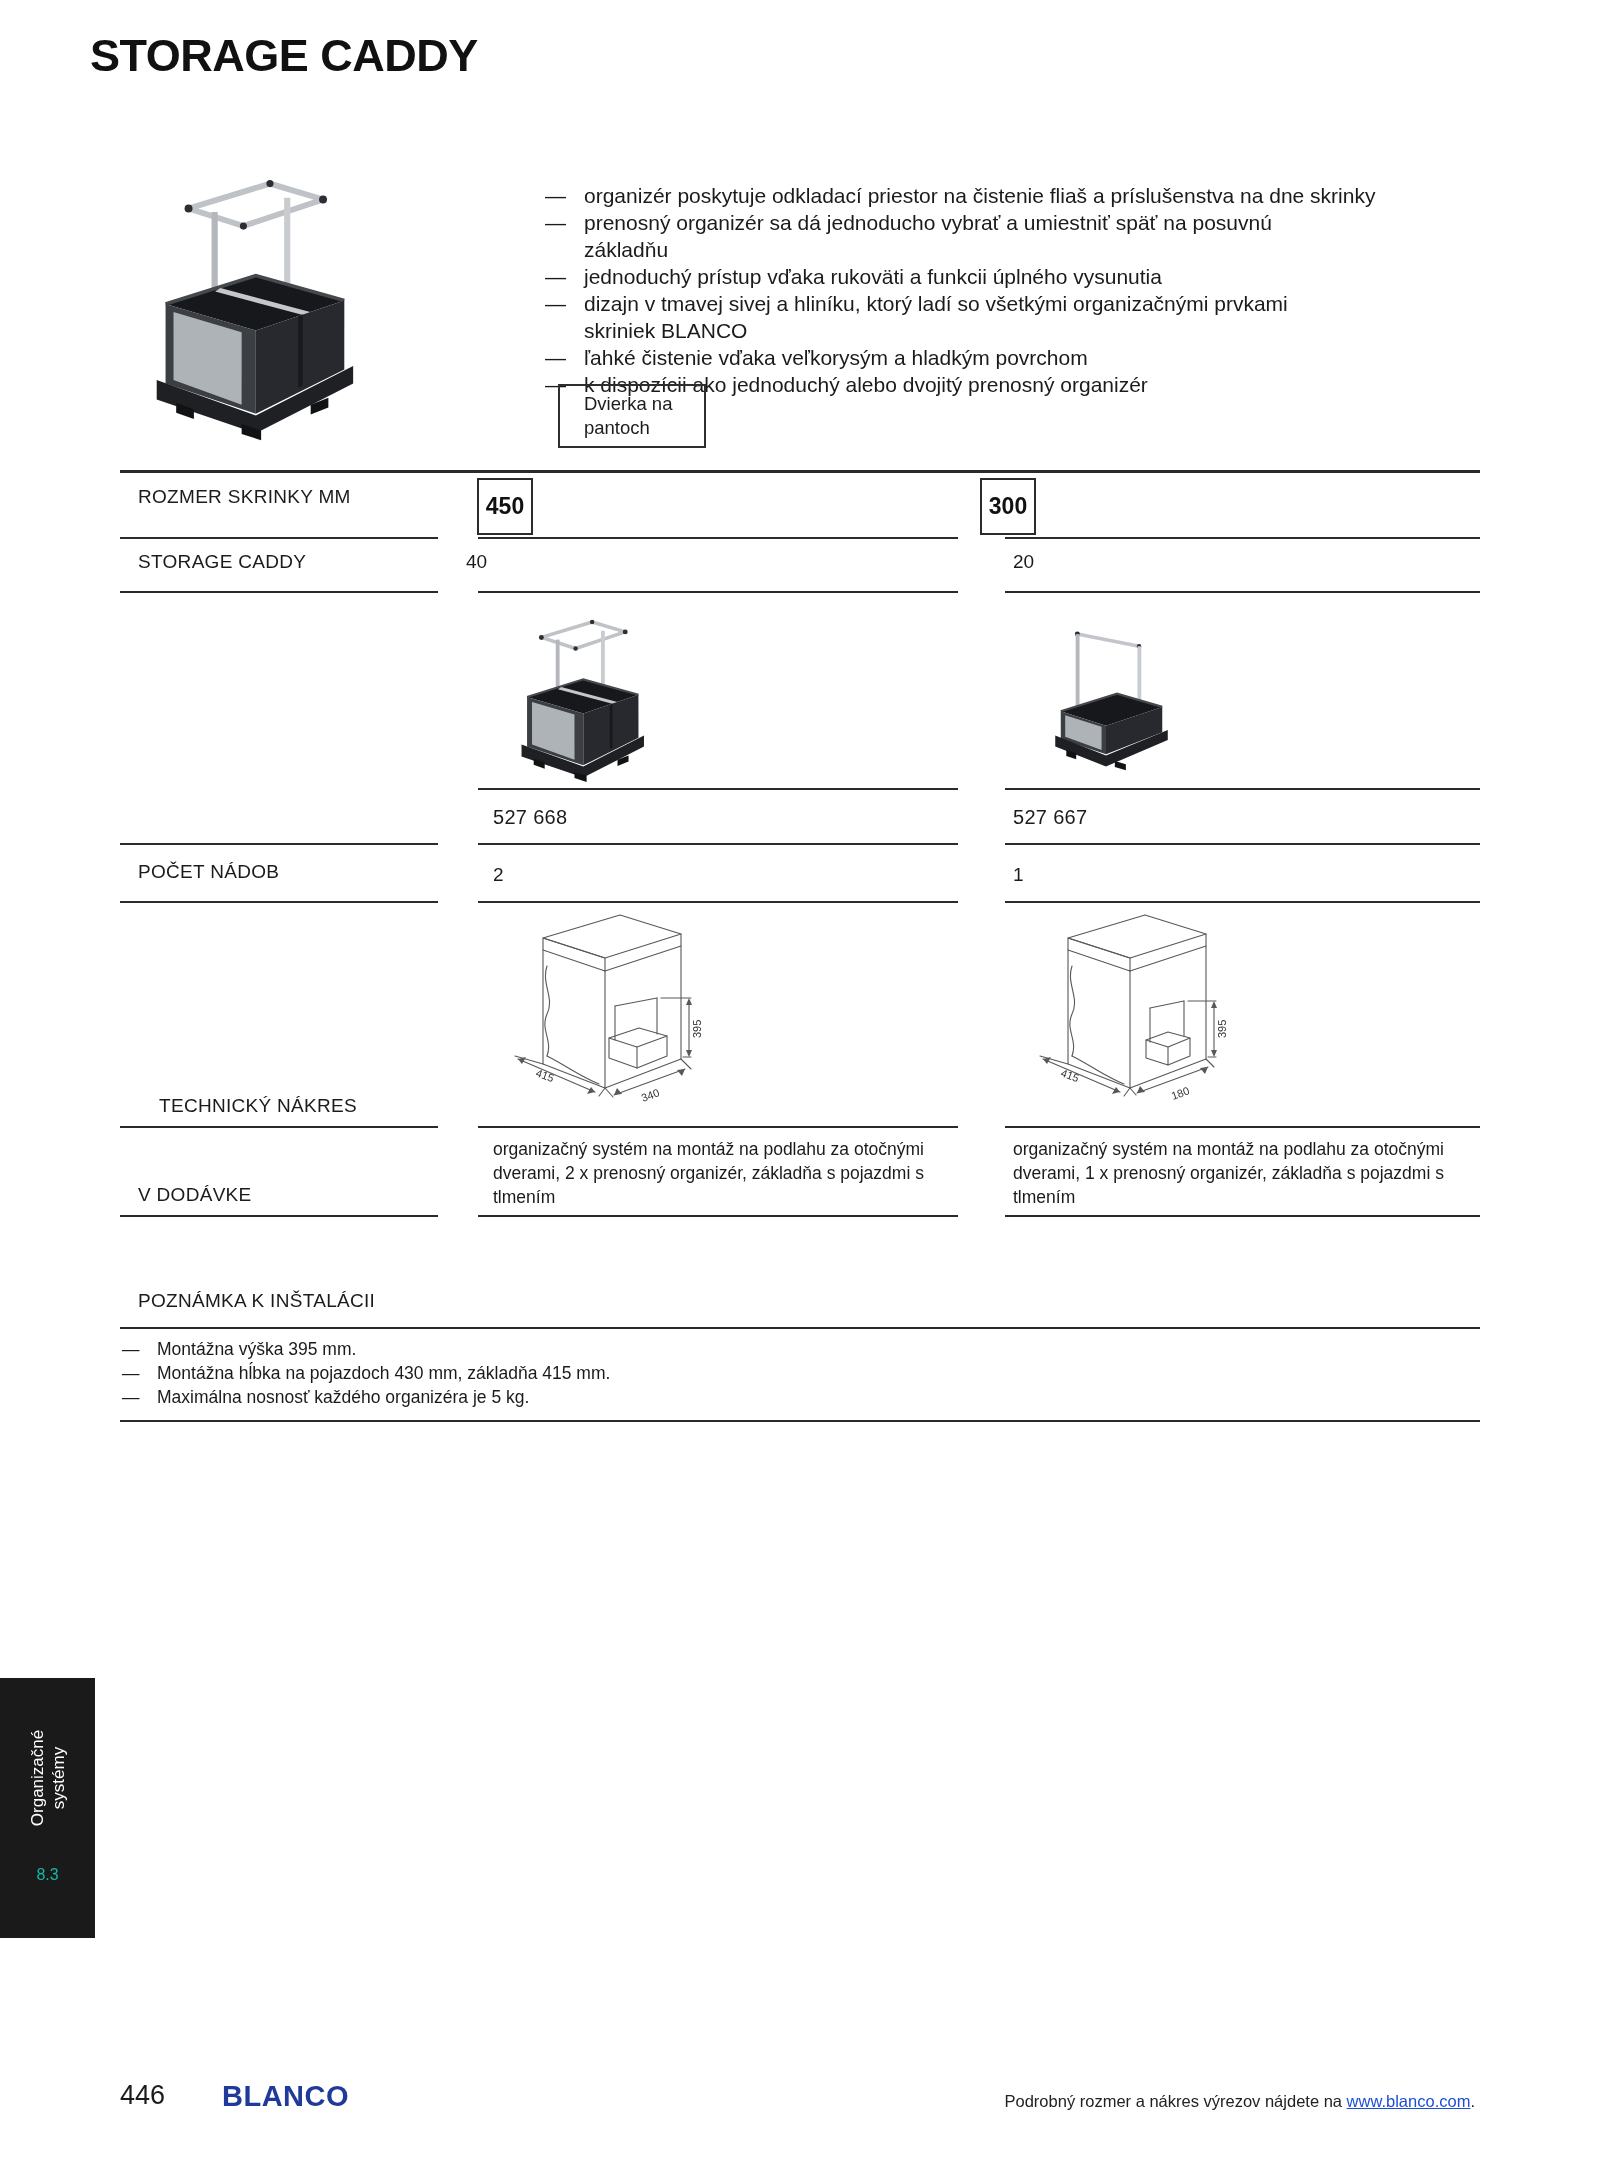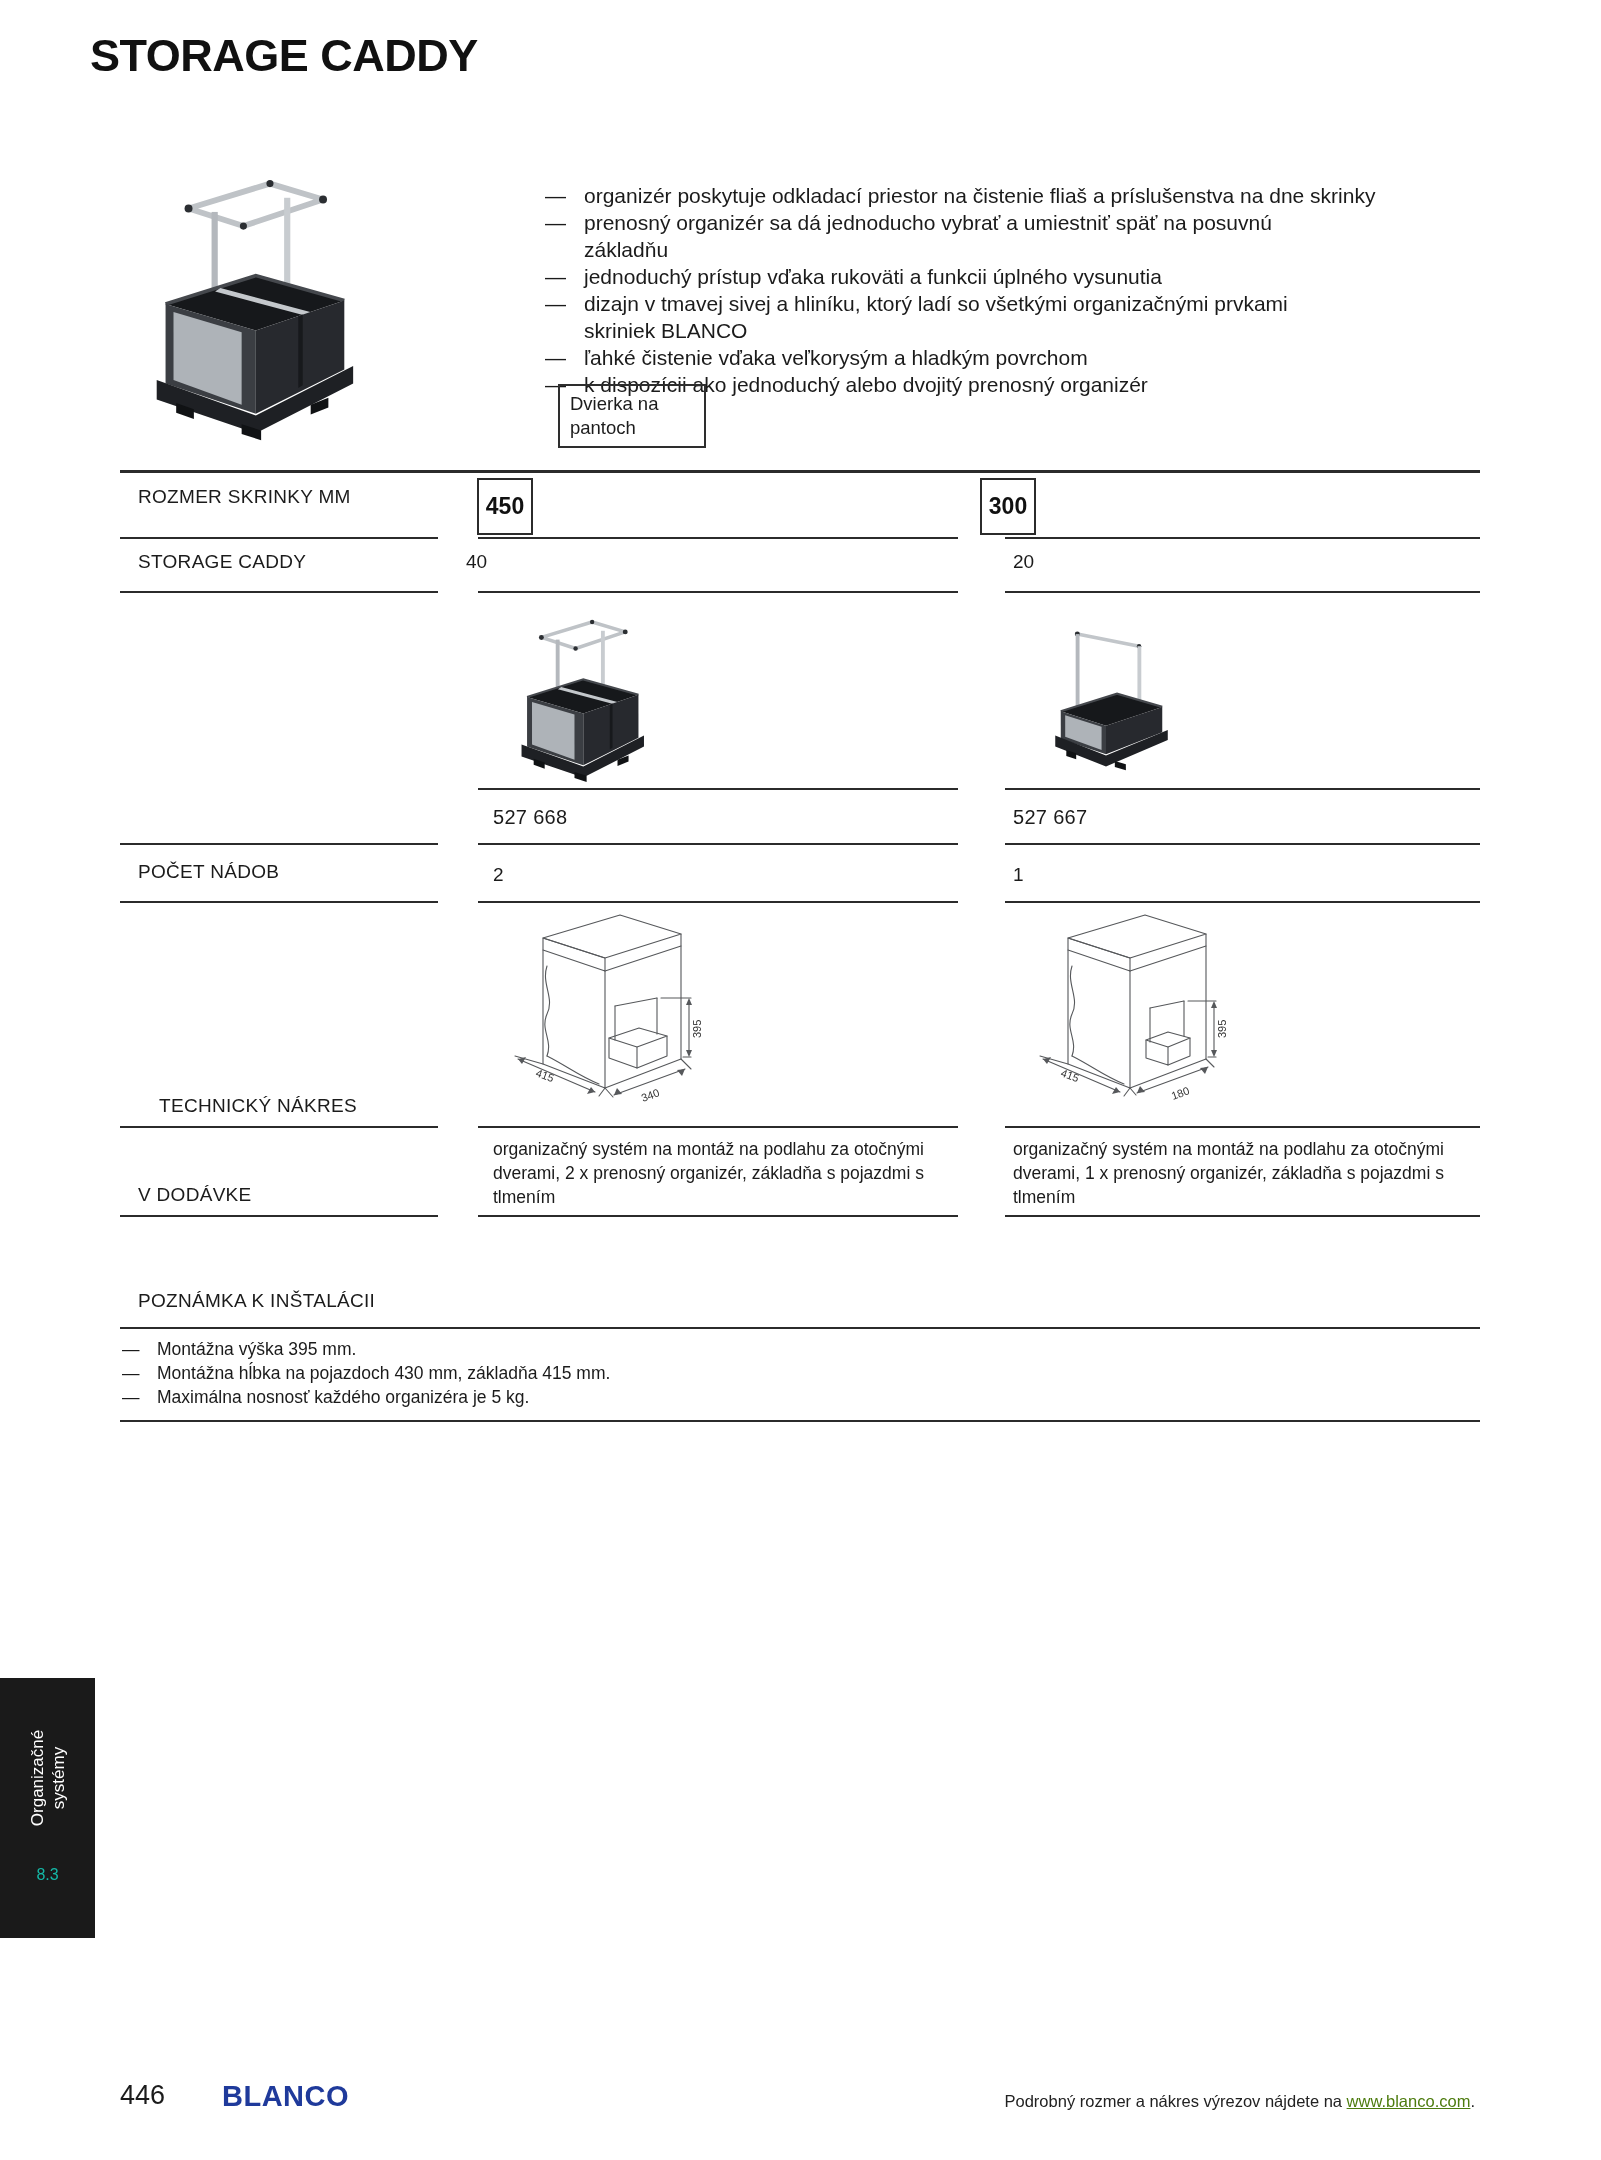--- a/index.html
+++ b/index.html
@@ -10,38 +10,38 @@
   }
   .abs { position:absolute; }
   .rule { position:absolute; background:#2b2b2b; height:2px; }
   .rule.thick { height:3px; }
   .page-title { position:absolute; left:90px; top:30px; font-size:45px; font-weight:800; letter-spacing:-0.5px; color:#111; }
   .bullets { position:absolute; left:545px; top:182px; width:905px; }
   .bullet { display:flex; gap:15px; font-size:21px; line-height:27px; color:#1b1b1b; }
   .bullet .dash { flex:0 0 auto; width:24px; }
   .bullet .txt { white-space:pre-line; }
   .badge { position:absolute; left:558px; top:384px; width:148px; min-height:62px;
-    border:2px solid #2e2e2e; padding:6px 10px; font-size:18.5px; line-height:24px; white-space:pre-line; }
+    border:2px solid #2e2e2e; padding:6px 24px; font-size:18.5px; line-height:24px; white-space:pre-line; }
   .lbl { position:absolute; left:138px; font-size:19px; letter-spacing:0.3px; color:#1b1b1b; }
   .val { position:absolute; font-size:19px; color:#1b1b1b; }
   .sku { font-size:20px; letter-spacing:0.3px; }
   .size-box { position:absolute; top:478px; width:56px; height:57px; border:2px solid #2b2b2b;
     display:flex; align-items:center; justify-content:center; font-size:23px; font-weight:bold; color:#111; background:#fff; }
   .delivery { position:absolute; top:1137px; width:475px; font-size:17.5px; line-height:24px; white-space:pre-line; color:#1b1b1b; }
   .note-row { display:flex; gap:15px; font-size:17.5px; line-height:24px; color:#1b1b1b; }
   .note-row .dash { flex:0 0 auto; width:20px; }
   .notes-list { position:absolute; left:122px; top:1337px; width:1200px; }
   .side-tab { position:absolute; left:0; top:1678px; width:95px; height:260px; background:#1a1a1a; }
   .side-tab .vlabel { position:absolute; left:50%; top:100px; transform:translate(-50%,-50%) rotate(-90deg);
     color:#fff; font-size:17px; line-height:21px; white-space:pre-line; text-align:center; }
   .side-tab .section { position:absolute; left:0; right:0; top:188px; text-align:center; color:#14b8a6; font-size:16px; }
   .page-number { position:absolute; left:120px; top:2080px; font-size:27px; color:#1b1b1b; }
   .brand { position:absolute; left:222px; top:2080px; font-size:29px; font-weight:800; letter-spacing:0.5px; color:#1f3a9b; }
   .footer-note { position:absolute; right:126px; top:2092px; font-size:16.5px; color:#222; }
-  .footer-note a { color:#4d7c0f; text-decoration:underline; cursor:pointer; }
+  .footer-note a { color:#1d4ed8; text-decoration:underline; cursor:pointer; }
   svg text { font-family:"Liberation Sans", sans-serif; }
 </style>
 </head>
 <body>
 
 <svg width="0" height="0" style="position:absolute" aria-hidden="true">
   <defs>
     <symbol id="caddy2" viewBox="0 0 260 330">
       <path d="M60,66 L152,38 L212,56 L122,86 Z" fill="none" stroke="#bfc3c7" stroke-width="6.5" stroke-linejoin="round"></path>
       <circle cx="60" cy="66" r="4.5" fill="#2b2e32"></circle>

